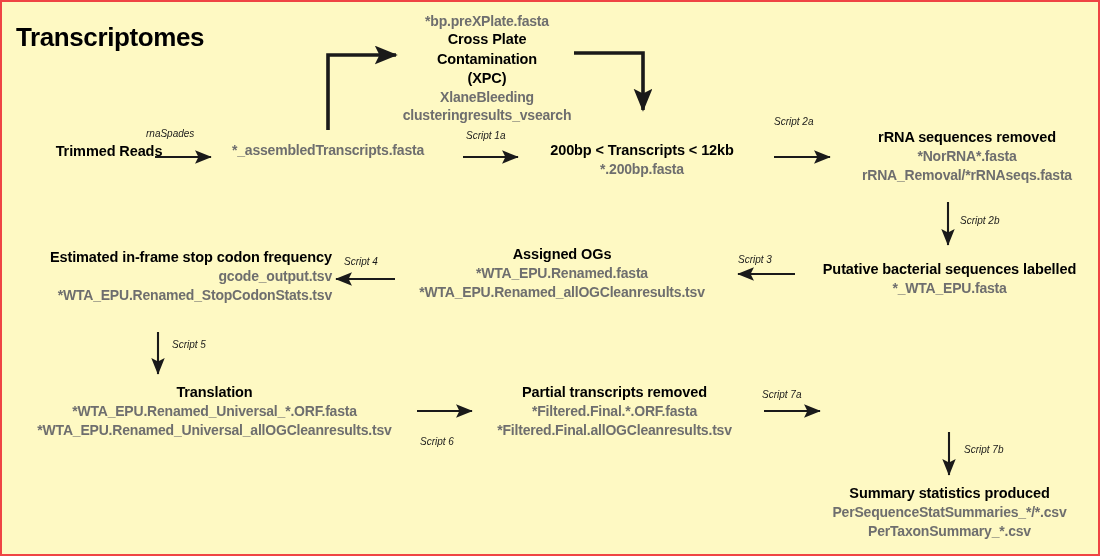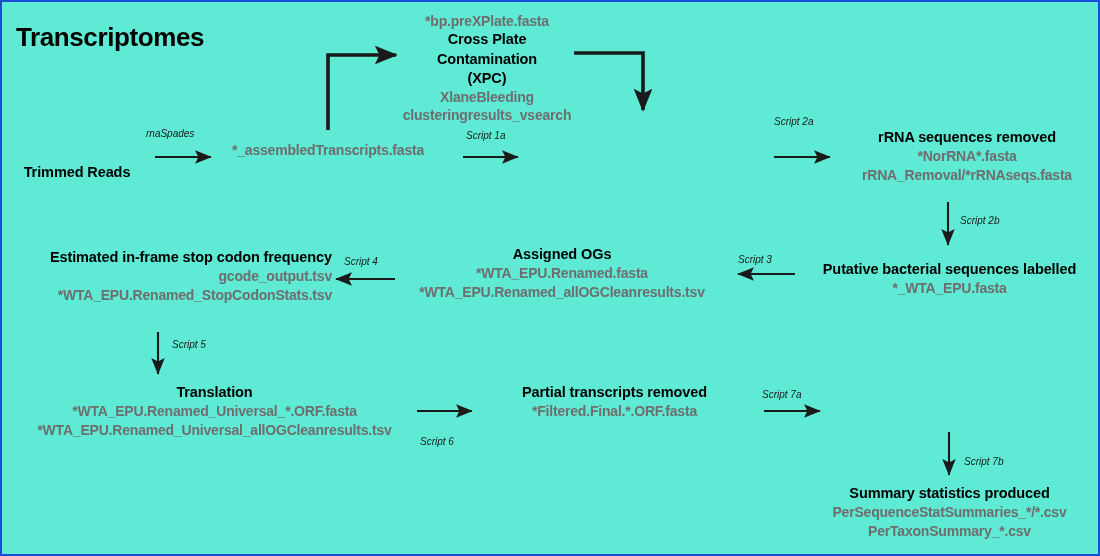--- a/index.html
+++ b/index.html
@@ -5,22 +5,22 @@
 <style>
   html, body {
     margin: 0;
     padding: 0;
     background: #ffffff;
   }
   #canvas {
     position: relative;
     width: 1100px;
     height: 556px;
-    background: #5eead4;
-    border: 2px solid #1d4ed8;
+    background: #fef9c3;
+    border: 2px solid #ef4444;
     box-sizing: border-box;
     overflow: hidden;
     font-family: "Liberation Sans", sans-serif;
     -webkit-font-smoothing: antialiased;
   }
   .node {
     position: absolute;
     text-align: center;
     line-height: 1.32;
     white-space: nowrap;
@@ -106,28 +106,32 @@
 
   <div class="node" style="left:300px; top:10px; width:370px;">
     <div class="fname">*bp.preXPlate.fasta</div>
     <div class="hdr">Cross Plate</div>
     <div class="hdr">Contamination</div>
     <div class="hdr">(XPC)</div>
     <div class="fname">XlaneBleeding</div>
     <div class="fname">clusteringresults_vsearch</div>
   </div>
 
-  <div class="node" style="left:0px; top:161px; width:150px;">
+  <div class="node" style="left:0px; top:140px; width:150px;padding-left:32px;">
     <div class="hdr">Trimmed Reads</div>
   </div>
 
   <div class="node" style="left:186px; top:139px; width:280px;">
     <div class="fname">*_assembledTranscripts.fasta</div>
   </div>
 
+  <div class="node" style="left:510px; top:139px; width:260px;">
+    <div class="hdr">200bp &lt; Transcripts &lt; 12kb</div>
+    <div class="fname">*.200bp.fasta</div>
+  </div>
 
   <div class="node" style="left:830px; top:126px; width:270px;">
     <div class="hdr">rRNA sequences removed</div>
     <div class="fname">*NorRNA*.fasta</div>
     <div class="fname">rRNA_Removal/*rRNAseqs.fasta</div>
   </div>
 
   <div class="node" style="left:795px; top:258px; width:305px;">
     <div class="hdr">Putative bacterial sequences labelled</div>
     <div class="fname">*_WTA_EPU.fasta</div>
@@ -147,20 +151,21 @@
 
   <div class="node" style="left:0px; top:381px; width:425px;">
     <div class="hdr">Translation</div>
     <div class="fname">*WTA_EPU.Renamed_Universal_*.ORF.fasta</div>
     <div class="fname">*WTA_EPU.Renamed_Universal_allOGCleanresults.tsv</div>
   </div>
 
   <div class="node" style="left:465px; top:381px; width:295px;">
     <div class="hdr">Partial transcripts removed</div>
     <div class="fname">*Filtered.Final.*.ORF.fasta</div>
+    <div class="fname">*Filtered.Final.allOGCleanresults.tsv</div>
   </div>
 
 
   <div class="node" style="left:800px; top:482px; width:295px;">
     <div class="hdr">Summary statistics produced</div>
     <div class="fname">PerSequenceStatSummaries_*/*.csv</div>
     <div class="fname">PerTaxonSummary_*.csv</div>
   </div>
 
   <div class="edge-label" style="left:144px; top:126px;">rnaSpades</div>
@@ -174,15 +179,15 @@
   <div class="edge-label" style="left:736px; top:252px;">Script 3</div>
 
   <div class="edge-label" style="left:342px; top:254px;">Script 4</div>
 
   <div class="edge-label" style="left:170px; top:337px;">Script 5</div>
 
   <div class="edge-label" style="left:418px; top:387px;margin-top:47px;">Script 6</div>
 
   <div class="edge-label" style="left:760px; top:387px;">Script 7a</div>
 
-  <div class="edge-label" style="left:962px; top:442px;margin-top:12px;">Script 7b</div>
+  <div class="edge-label" style="left:962px; top:442px;">Script 7b</div>
 
 </div>
 
 </body></html>

